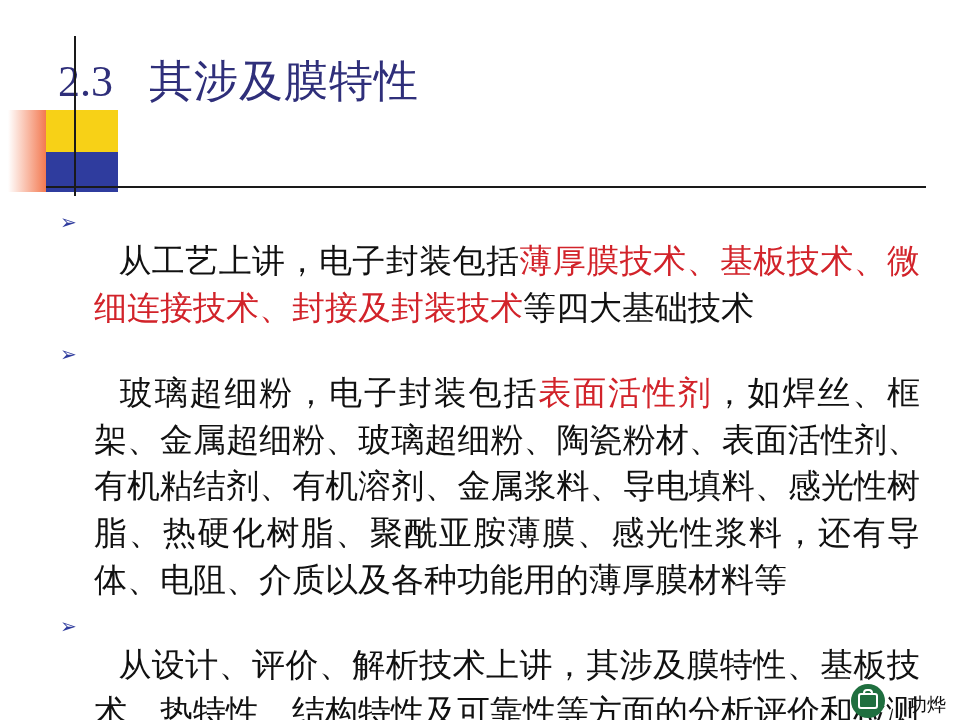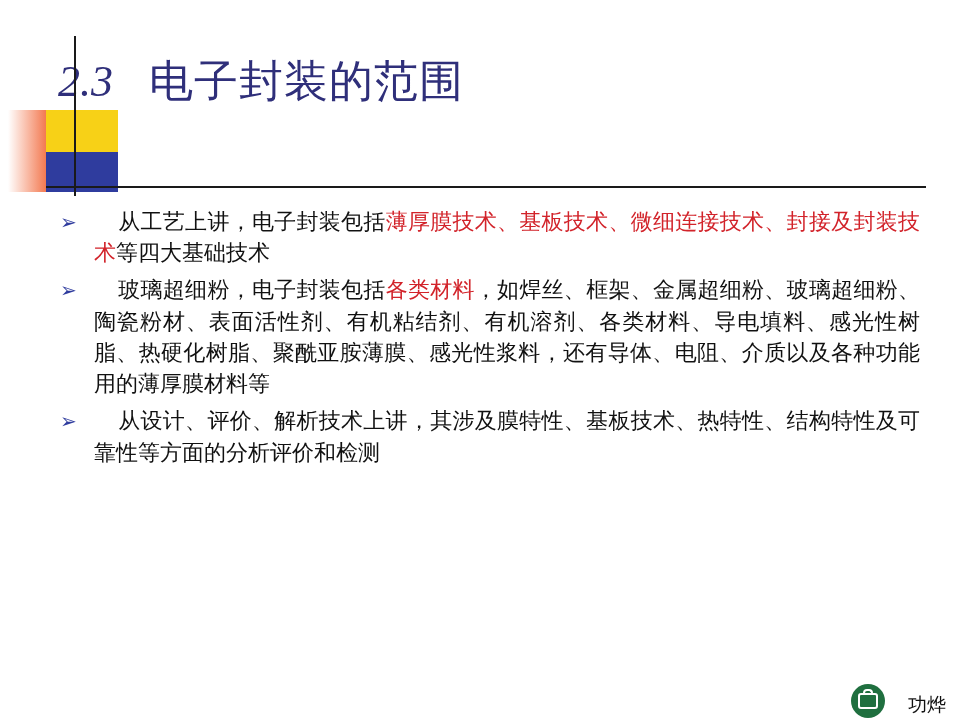--- a/index.html
+++ b/index.html
@@ -21,21 +21,20 @@
     left: 58px;
     top: 52px;
     font-size: 44px;
     color: #2f2f7a;
     font-family: "Liberation Serif", "DejaVu Serif", serif;
     letter-spacing: 1px;
     white-space: nowrap;
   }
   .slide-title .num {
     letter-spacing: 0px;
-    font-style: italic;
   }
 
   
   .deco {
     position: absolute;
   }
   .deco-yellow {
     left: 46px;
     top: 110px;
     width: 42px;
@@ -101,25 +100,26 @@
     flex: 0 0 auto;
     width: 34px;
     padding-top: 6px;
     color: #2f3c9e;
     font-size: 20px;
     line-height: 1;
     text-align: left;
   }
   .bullet-text {
     flex: 1 1 auto;
-    font-size: 22px;
+    font-size: 33px;
     line-height: 1.42;
     color: #111111;
     font-family: Liberation Serif, serif;
     text-align: justify;
+    margin-top: 32px;
   }
   .indent {
     display: inline-block;
     width: 24px;
   }
   .red {
     color: #d2232a;
   }
 
   
@@ -167,41 +167,41 @@
     color: #111111;
     font-family: "Liberation Sans", sans-serif;
   }
 </style>
 </head>
 <body>
 
 <div class="slide-title">
   <span class="num">2.3</span>
   <span>&nbsp;</span>
-  <span>电子封装的范围</span>
+  <span>其涉及膜特性</span>
 </div>
 
 <div class="deco deco-fade"></div>
 <div class="deco deco-yellow"></div>
 <div class="deco deco-yellow2"></div>
 <div class="deco deco-blue"></div>
 <div class="deco deco-blue2"></div>
 <div class="deco deco-vline"></div>
 <div class="deco deco-hline"></div>
 
 <div class="content">
 
   <div class="bullet-row">
     <div class="bullet-marker">➢</div>
     <div class="bullet-text"><span class="indent"></span><span>从工艺上讲，电子封装包括</span><span class="red">薄厚膜技术、基板技术、微细连接技术、封接及封装技术</span><span>等四大基础技术</span></div>
   </div>
 
   <div class="bullet-row">
     <div class="bullet-marker">➢</div>
-    <div class="bullet-text"><span class="indent"></span><span>玻璃超细粉，电子封装包括</span><span class="red">各类材料</span><span>，如焊丝、框架、金属超细粉、玻璃超细粉、陶瓷粉材、表面活性剂、有机粘结剂、有机溶剂、各类材料、导电填料、感光性树脂、热硬化树脂、聚酰亚胺薄膜、感光性浆料，还有导体、电阻、介质以及各种功能用的薄厚膜材料等</span></div>
+    <div class="bullet-text"><span class="indent"></span><span>玻璃超细粉，电子封装包括</span><span class="red">表面活性剂</span><span>，如焊丝、框架、金属超细粉、玻璃超细粉、陶瓷粉材、表面活性剂、有机粘结剂、有机溶剂、金属浆料、导电填料、感光性树脂、热硬化树脂、聚酰亚胺薄膜、感光性浆料，还有导体、电阻、介质以及各种功能用的薄厚膜材料等</span></div>
   </div>
 
   <div class="bullet-row">
     <div class="bullet-marker">➢</div>
     <div class="bullet-text"><span class="indent"></span><span>从设计、评价、解析技术上讲，其涉及膜特性、基板技术、热特性、结构特性及可靠性等方面的分析评价和检测</span></div>
   </div>
 
 </div>
 
 <div class="watermark">

